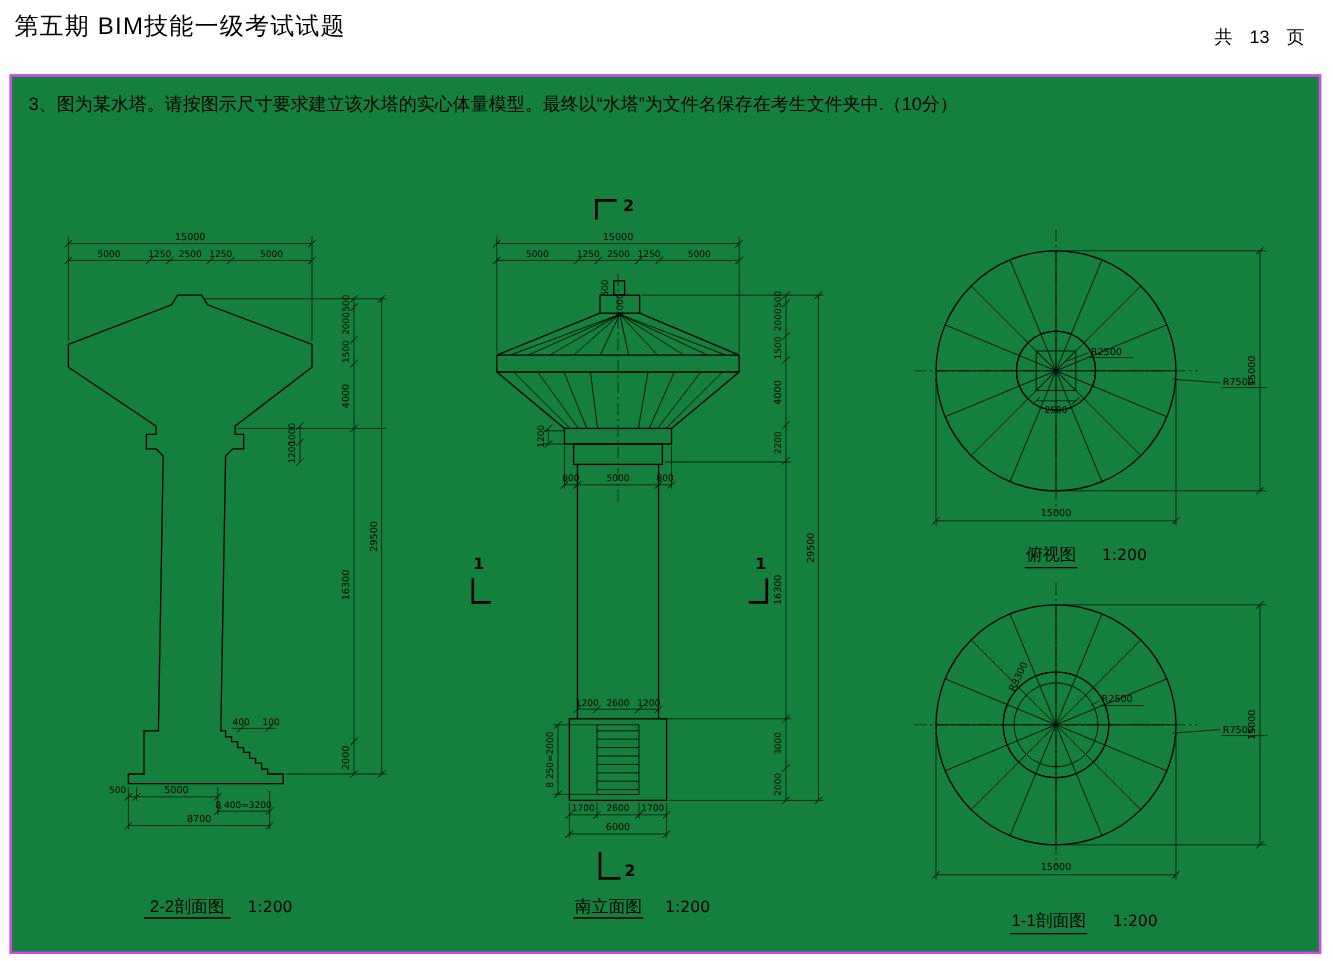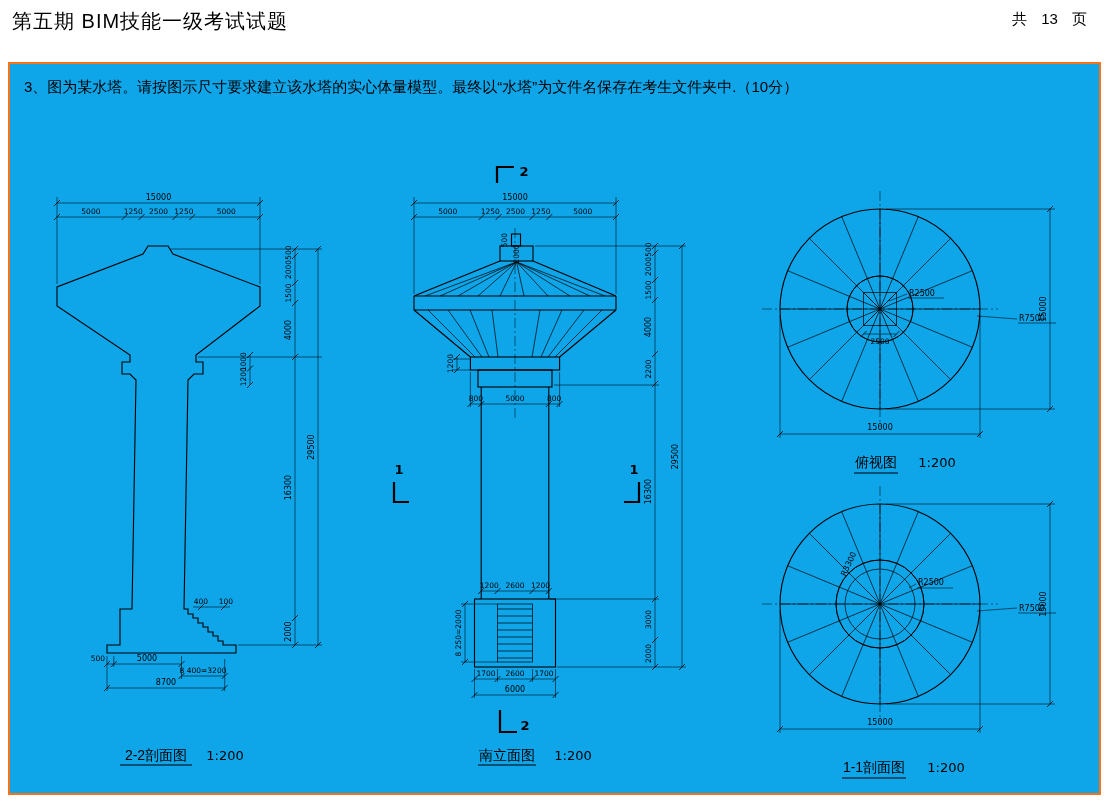--- a/index.html
+++ b/index.html
@@ -1,19 +1,19 @@
 <!DOCTYPE html>
 <html><head>
 <meta charset="utf-8">
 <style>
   html,body{margin:0;padding:0;background:#fff;}
   body{width:1111px;height:801px;position:relative;font-family:"Liberation Sans",sans-serif;color:#000;}
   .hdr-title{position:absolute;left:12px;top:8px;font-size:20px;font-weight:normal;letter-spacing:1px;}
-  .hdr-pages{position:absolute;left:1012px;top:10px;font-size:15px;word-spacing:10px;}
-  .sheet{position:absolute;left:8px;top:62px;width:1089px;height:729px;border:2px solid #f97316;background:#0ea5e9;}
+  .hdr-pages{position:absolute;left:1012px;top:22px;font-size:15px;word-spacing:10px;}
+  .sheet{position:absolute;left:8px;top:62px;width:1089px;height:729px;border:2px solid #d946ef;background:#15803d;}
   .question{position:absolute;left:14px;top:14px;font-size:15px;width:1050px;}
   .draw{position:absolute;left:0;top:40px;}
   svg line,svg path,svg polyline,svg rect,svg circle{stroke:#000;fill:none;}
   .o{stroke-width:1.1;}
   .d{stroke-width:0.55;}
   .t{stroke-width:0.8;}
   .c{stroke-width:0.5;stroke-dasharray:10 3 2 3;}
   .m{stroke-width:2.2;}
   .thin{stroke-width:0.7;}
   svg text{font-family:"DejaVu Sans","Liberation Sans",sans-serif;font-size:8px;fill:#000;stroke:none;text-anchor:middle;}

